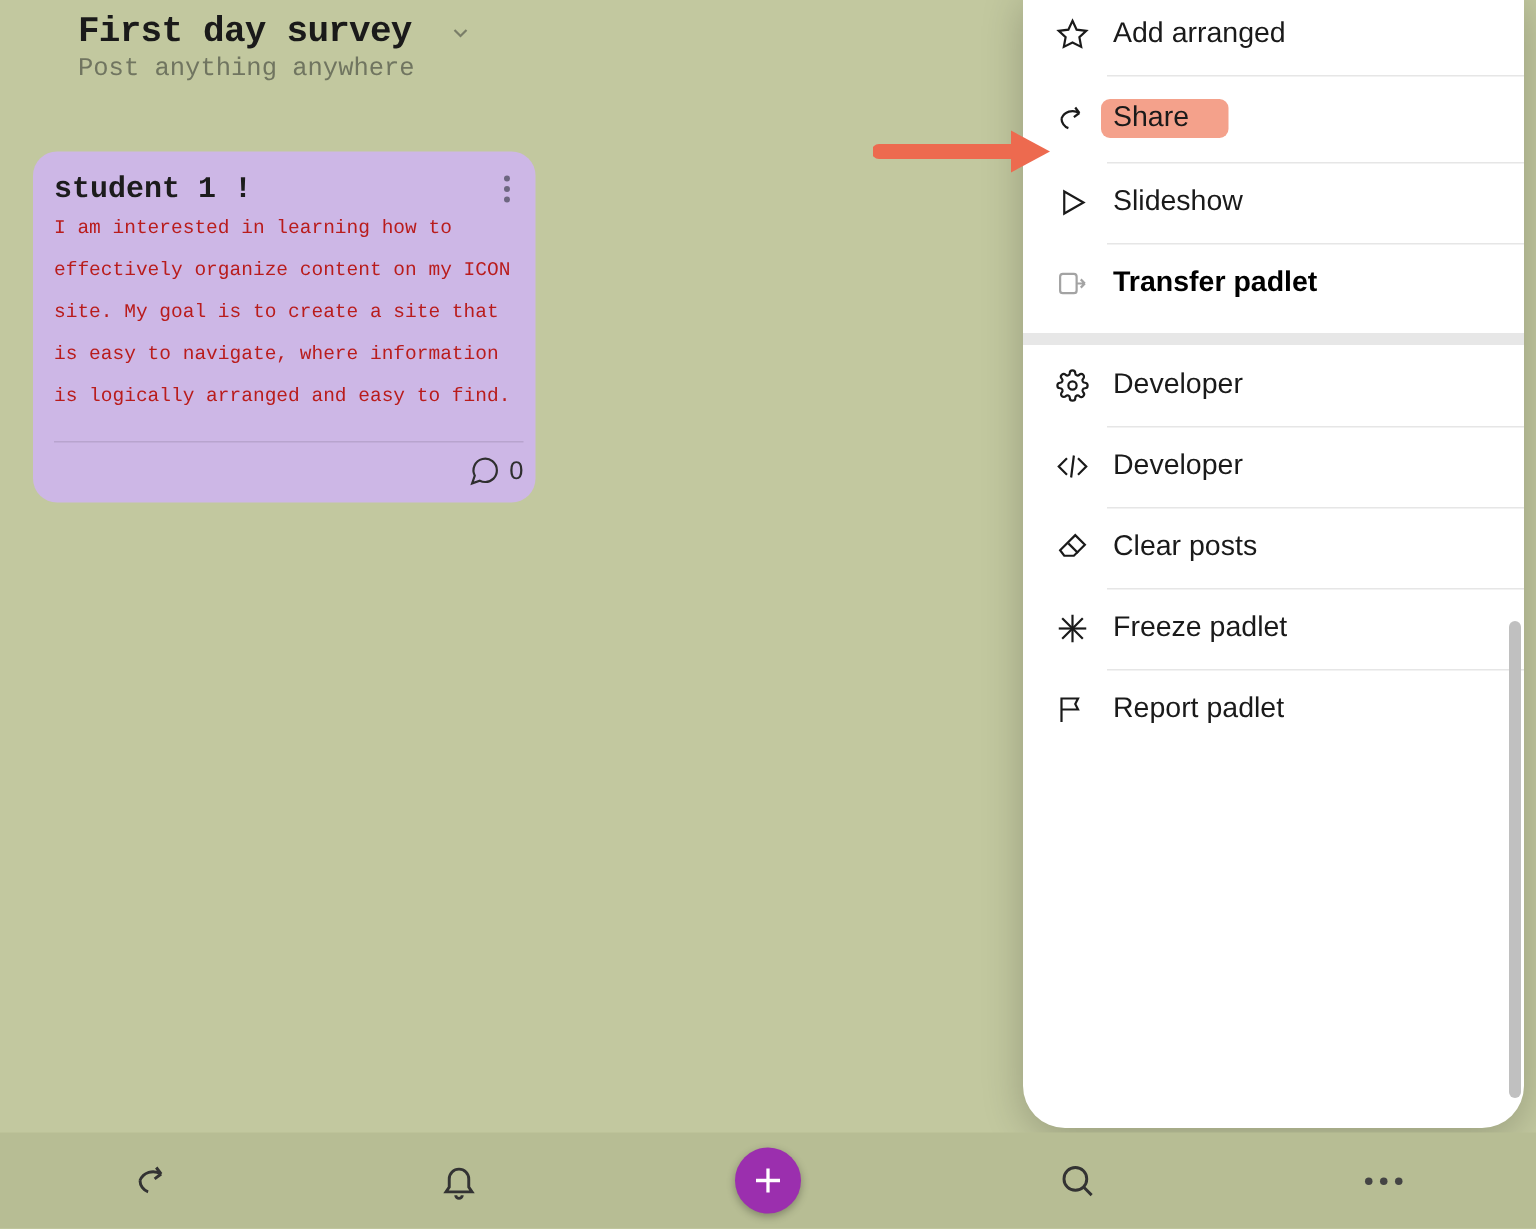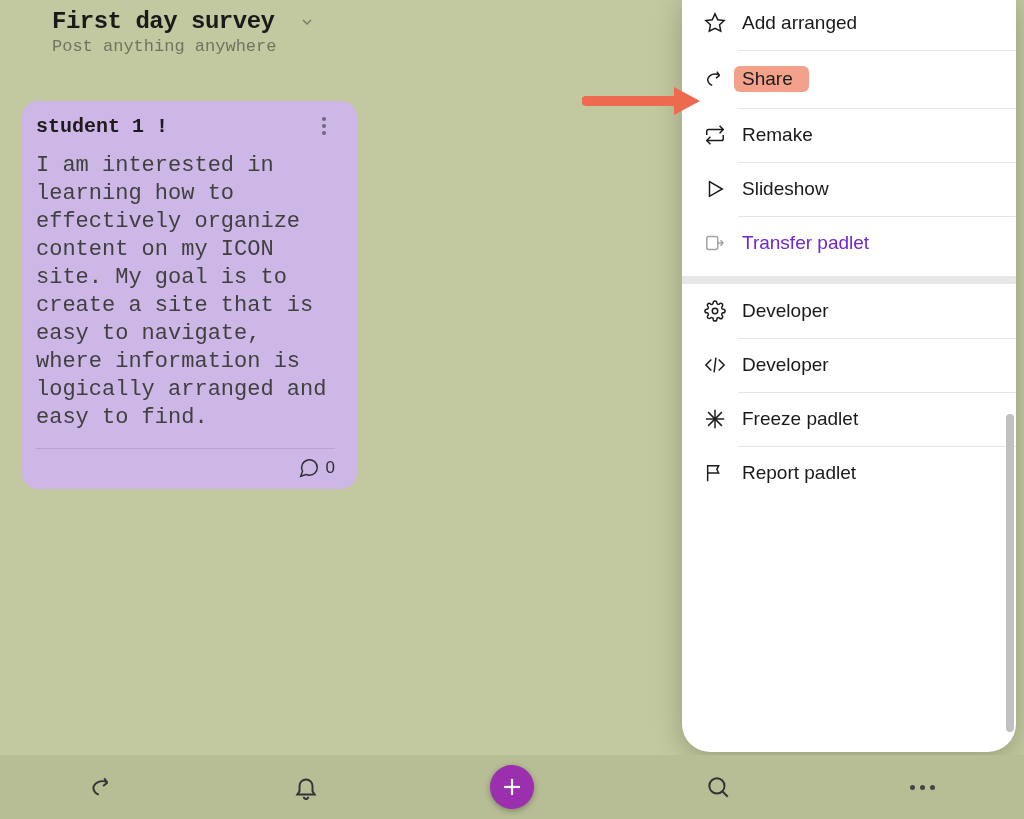--- a/index.html
+++ b/index.html
@@ -36,21 +36,21 @@
   }
 
   
   .card {
     position: absolute;
     left: 22px;
     top: 101px;
     width: 335px;
     background: #cdb7e6;
     border-radius: 16px;
-    padding: 14px 22px 10px 14px;
+    padding: 14px 8px 10px 14px;
   }
   .card-title-row {
     display: flex;
     justify-content: space-between;
     align-items: flex-start;
   }
   .card-title {
     font-size: 20px;
     font-weight: bold;
     color: #1c1c1c;
@@ -60,24 +60,23 @@
     display: flex; flex-direction: column; align-items: center; justify-content: center;
     gap: 3px;
     padding-top: 2px;
     padding-right: 2px;
   }
   .card-more span {
     width: 4px; height: 4px; border-radius: 50%;
     background: #6d6680;
   }
   .card-body {
-    font-size: 22px;
+    font-size: 13px;
     line-height: 28px;
-    color: #404040;
-    margin-top: 14px;
+    color: #b91c1c;
   }
   .card-footer {
     border-top: 1px solid rgba(0,0,0,0.1);
     margin-top: 16px;
     padding-top: 8px;
     display: flex;
     justify-content: flex-end;
     align-items: center;
     gap: 6px;
   }
@@ -127,24 +126,24 @@
     left: 56px; right: 0; top: 0;
     height: 1px;
     background: #e6e6e6;
   }
   .menu-item.highlight {
     background: linear-gradient(to right, #fff 0, #fff 48px, transparent 48px);
   }
   .menu-item.highlight .menu-label {
     background: #f4a18b;
     border-radius: 6px;
-    padding: 2px 16px 2px 8px;
+    padding: 2px 26px 2px 8px;
     margin-left: -8px;
   }
-  .menu-item.disabled { color: #6d28d9; }
+  .menu-item.disabled { color: #000000; font-weight: bold; }
   .menu-icon {
     width: 22px; height: 22px;
     flex: 0 0 22px;
     color: #1a1a1a;
     stroke: currentColor;
     fill: none;
     stroke-width: 1.6;
   }
   .menu-item.disabled .menu-icon { color: #a3a3a3; }
   .panel-scrollbar {
@@ -239,29 +238,20 @@
       <span class="menu-label">Add arranged</span>
     </div>
     <div class="menu-item highlight">
       <svg class="menu-icon" viewBox="0 0 24 24">
           <path d="M4 12c2-5 8-7 13-4l-3-4m3 4-4 3M4 12c0 3 2 6 5 7"></path>
         </svg>
       <span class="menu-label">Share</span>
     </div>
     <div class="menu-item">
       <svg class="menu-icon" viewBox="0 0 24 24">
-          <polyline points="17 2 21 6 17 10"></polyline>
-          <path d="M3 12V8a2 2 0 0 1 2-2h16"></path>
-          <polyline points="7 22 3 18 7 14"></polyline>
-          <path d="M21 12v4a2 2 0 0 1-2 2H3"></path>
-        </svg>
-      <span class="menu-label">Remake</span>
-    </div>
-    <div class="menu-item">
-      <svg class="menu-icon" viewBox="0 0 24 24">
           <polygon points="6 4 20 12 6 20 6 4"></polygon>
         </svg>
       <span class="menu-label">Slideshow</span>
     </div>
     <div class="menu-item disabled">
       <svg class="menu-icon" viewBox="0 0 24 24">
           <rect x="3" y="5" width="12" height="14" rx="2"></rect>
           <path d="M15 12h6m0 0-3-3m3 3-3 3"></path>
         </svg>
       <span class="menu-label">Transfer padlet</span>
@@ -278,20 +268,27 @@
         </svg>
       <span class="menu-label">Developer</span>
     </div>
     <div class="menu-item">
       <svg class="menu-icon" viewBox="0 0 24 24">
           <polyline points="8 6 2 12 8 18"></polyline>
           <polyline points="16 6 22 12 16 18"></polyline>
           <line x1="11" y1="20" x2="13" y2="4"></line>
         </svg>
       <span class="menu-label">Developer</span>
+    </div>
+    <div class="menu-item">
+      <svg class="menu-icon" viewBox="0 0 24 24">
+          <path d="M3 14 14 3l7 7-8 8H6z"></path>
+          <line x1="9" y1="9" x2="16" y2="16"></line>
+        </svg>
+      <span class="menu-label">Clear posts</span>
     </div>
     <div class="menu-item">
       <svg class="menu-icon" viewBox="0 0 24 24">
           <line x1="12" y1="2" x2="12" y2="22"></line>
           <line x1="2" y1="12" x2="22" y2="12"></line>
           <line x1="4.5" y1="4.5" x2="19.5" y2="19.5"></line>
           <line x1="19.5" y1="4.5" x2="4.5" y2="19.5"></line>
         </svg>
       <span class="menu-label">Freeze padlet</span>
     </div>

